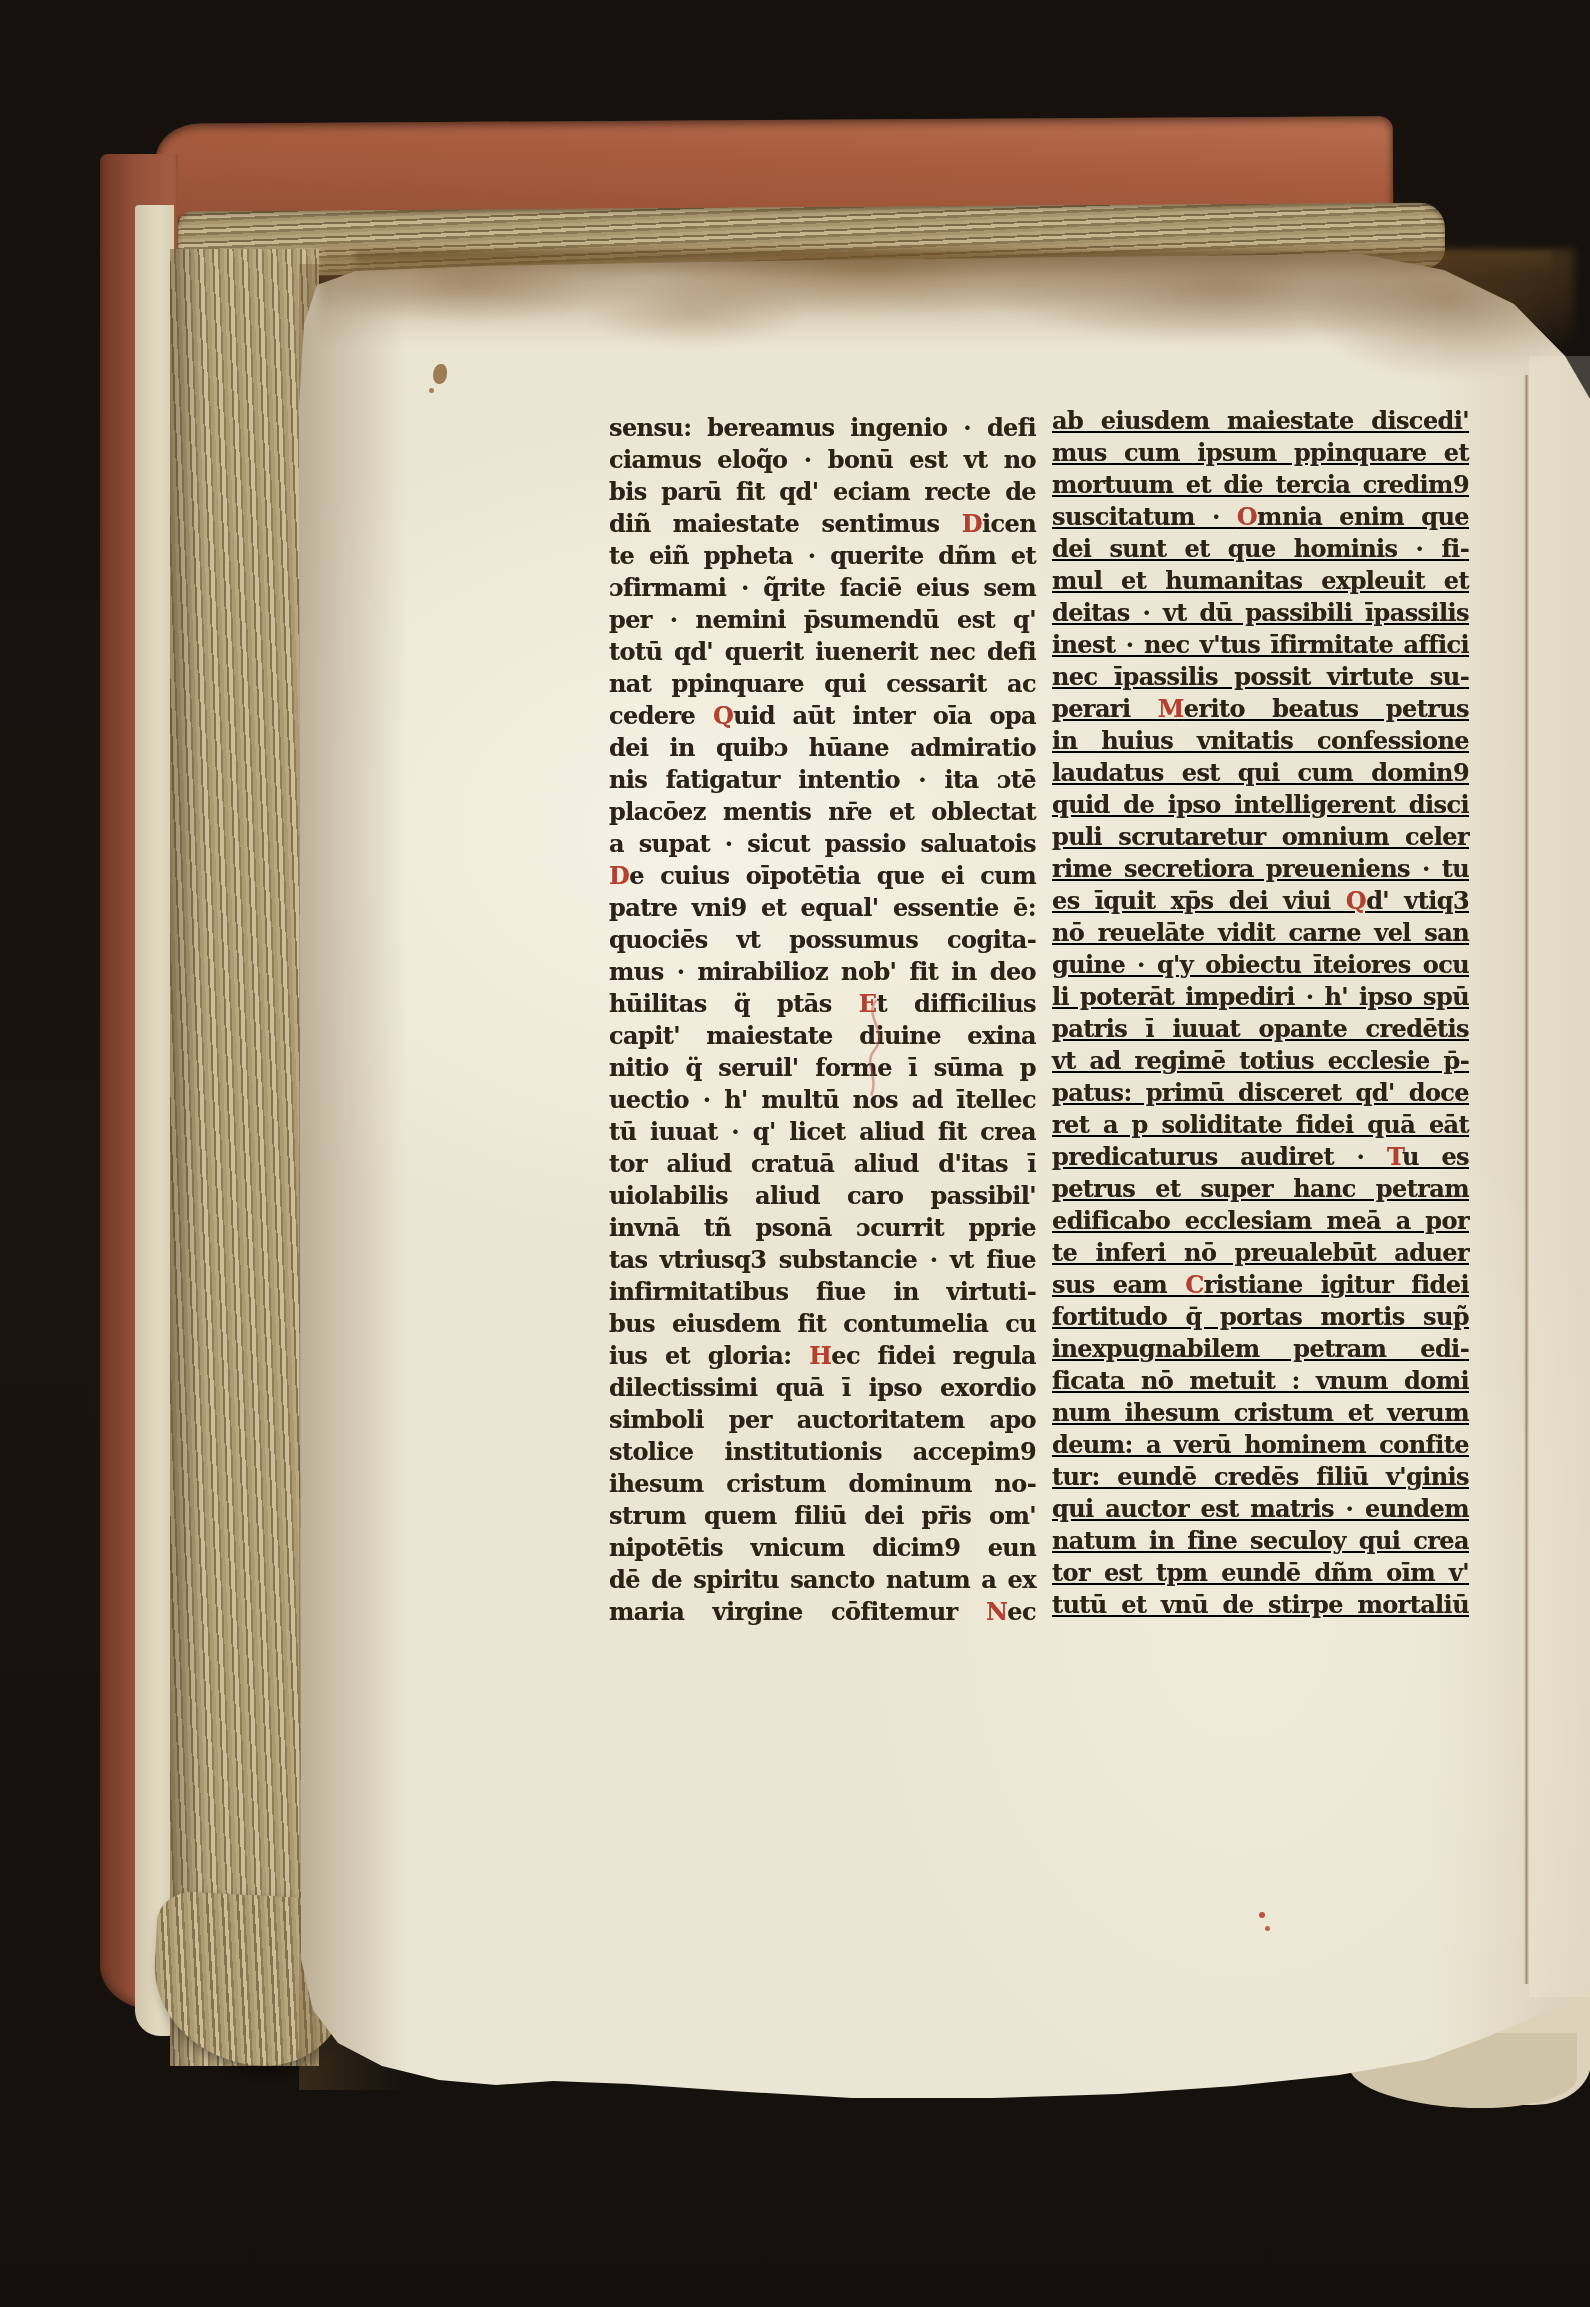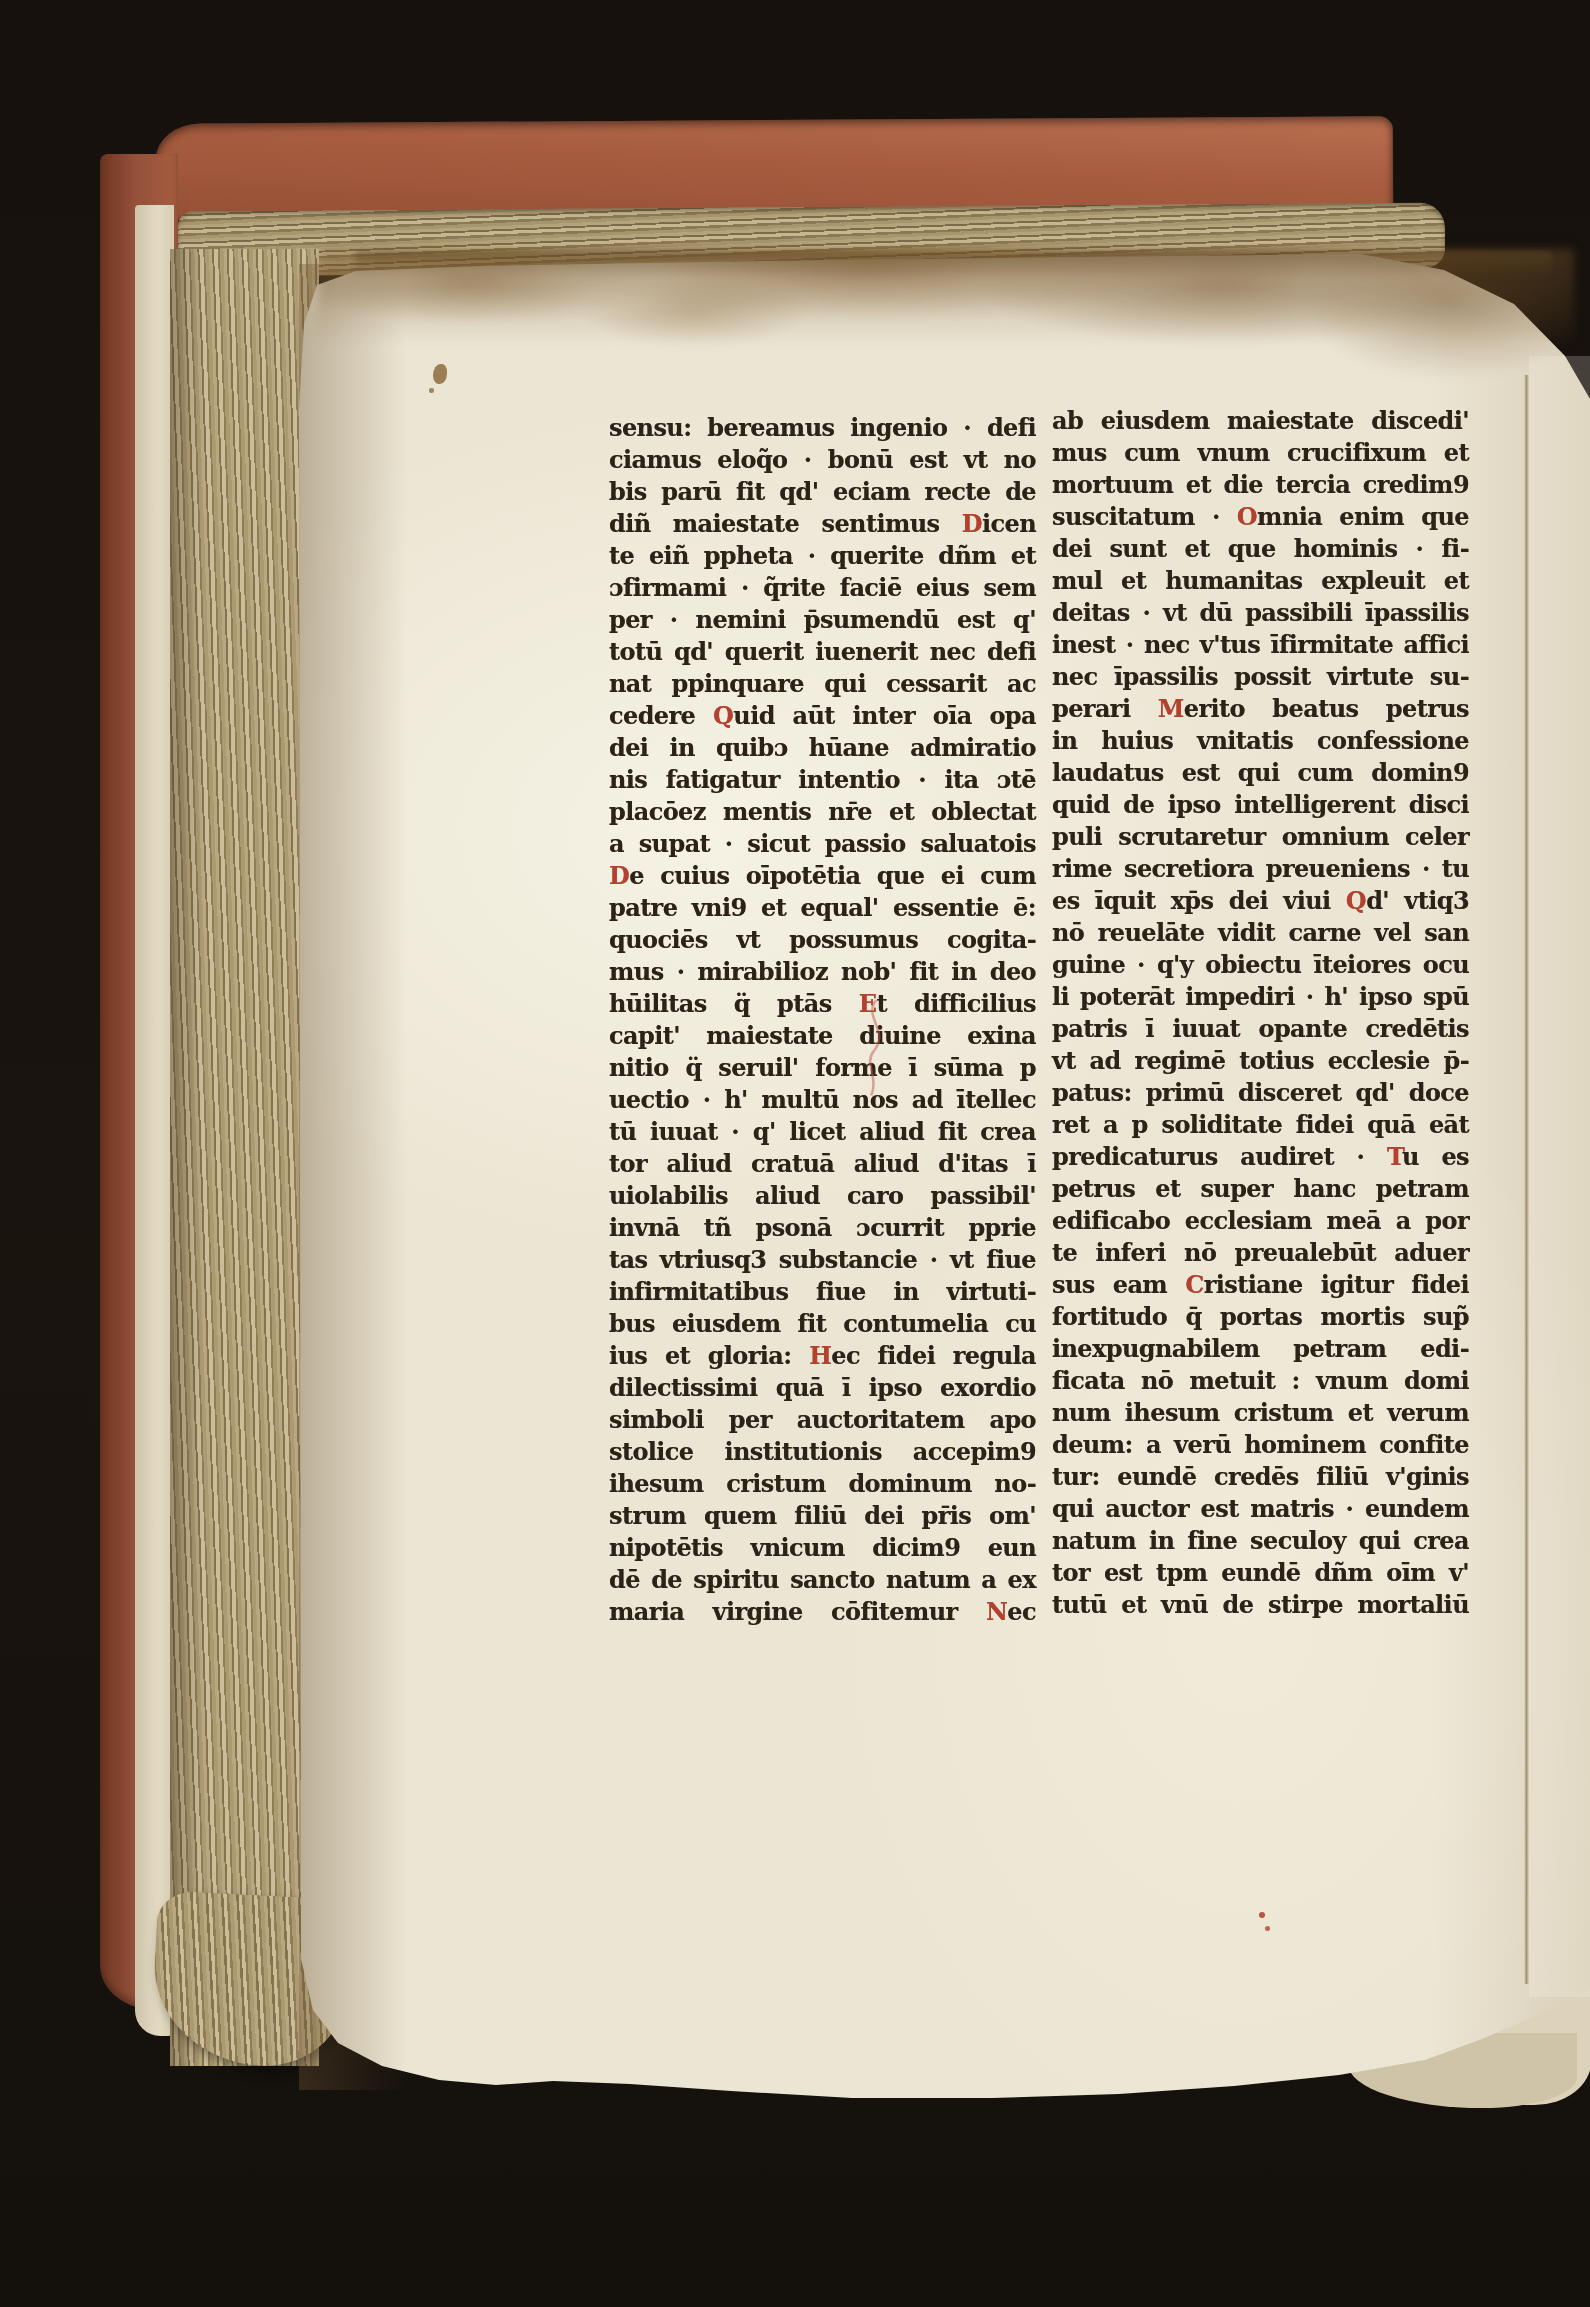--- a/index.html
+++ b/index.html
@@ -66,21 +66,21 @@
       linear-gradient(180deg, rgba(118,84,44,.42), rgba(118,84,44,0) 58%);}
   .stain-lip{position:absolute;left:356px;top:251px;width:1196px;height:27px;filter:blur(2.5px);
     background:linear-gradient(180deg,rgba(95,70,35,.5),rgba(95,70,35,0));}
   .fleck{position:absolute;left:433px;top:364px;width:14px;height:20.4px;background:#8d6c3c;
     border-radius:60% 40% 55% 45%;opacity:.85;}
   .fleck-dot{position:absolute;left:429px;top:388px;width:4.5px;height:4.5px;background:#8d6c3c;border-radius:50%;opacity:.8;}
 
   
   .col{position:absolute;}
   .col-1{left:609px;top:412px;width:427px;}
-  .col-2{left:1052px;top:405px;width:417px;}
+  .col-2{left:1052px;top:405px;width:417px;text-decoration:underline;}
   .tline{height:32px;font:700 24px/32px "DejaVu Serif", serif;color:var(--ink,#2c2218);
     letter-spacing:-0.6px;text-align:justify;text-align-last:justify;
     text-shadow:0 0 0.6px rgba(44,34,24,.55);}
   .rubric{color:var(--rubric,#b5402f);text-shadow:0 0 0.6px rgba(150,50,35,.6);}
   .squiggle{position:absolute;left:857px;top:997px;}
   .rdot-1{position:absolute;left:1259px;top:1912px;width:6.4px;height:6.4px;border-radius:50%;
     background:var(--rubric,#c23a2a);opacity:.9;}
   .rdot-2{position:absolute;left:1265px;top:1926px;width:5.1px;height:5.1px;border-radius:50%;
     background:var(--rubric,#c23a2a);opacity:.8;}
 
@@ -151,21 +151,21 @@
       <div class="tline">simboli per auctoritatem apo</div>
       <div class="tline">stolice institutionis accepim9</div>
       <div class="tline">ihesum cristum dominum no-</div>
       <div class="tline">strum quem filiū dei pr̄is om'</div>
       <div class="tline">nipotētis vnicum dicim9 eun</div>
       <div class="tline">dē de spiritu sancto natum a ex</div>
       <div class="tline">maria virgine cōfitemur <span class="rubric">N</span>ec</div>
     </div>
   <div class="col col-2">
       <div class="tline">ab eiusdem maiestate discedi'</div>
-      <div class="tline">mus cum vnum crucifixum et</div>
+      <div class="tline">mus cum ipsum ppinquare et</div>
       <div class="tline">mortuum et die tercia credim9</div>
       <div class="tline">suscitatum · <span class="rubric">O</span>mnia enim que</div>
       <div class="tline">dei sunt et que hominis · fi-</div>
       <div class="tline">mul et humanitas expleuit et</div>
       <div class="tline">deitas · vt dū passibili īpassilis</div>
       <div class="tline">inest · nec v'tus īfirmitate affici</div>
       <div class="tline">nec īpassilis possit virtute su-</div>
       <div class="tline">perari <span class="rubric">M</span>erito beatus petrus</div>
       <div class="tline">in huius vnitatis confessione</div>
       <div class="tline">laudatus est qui cum domin9</div>

